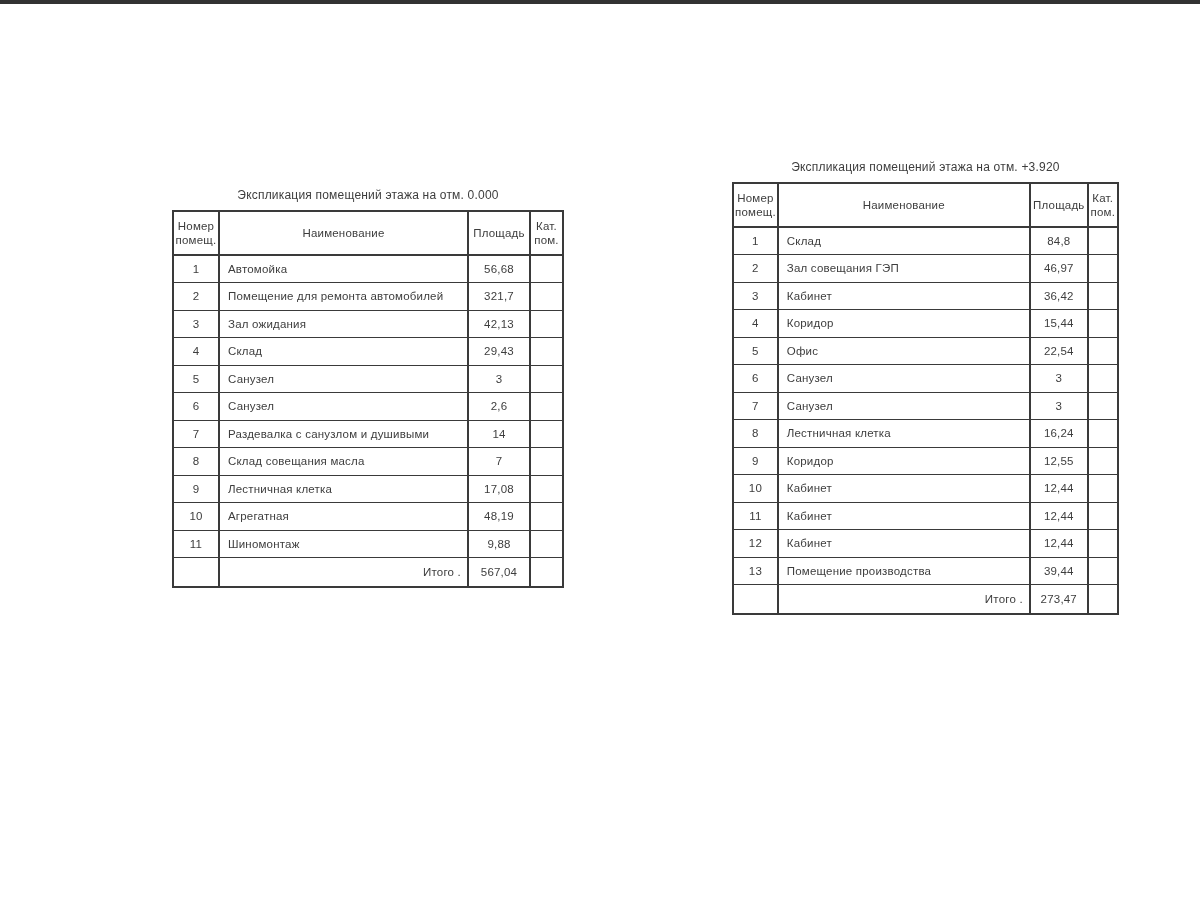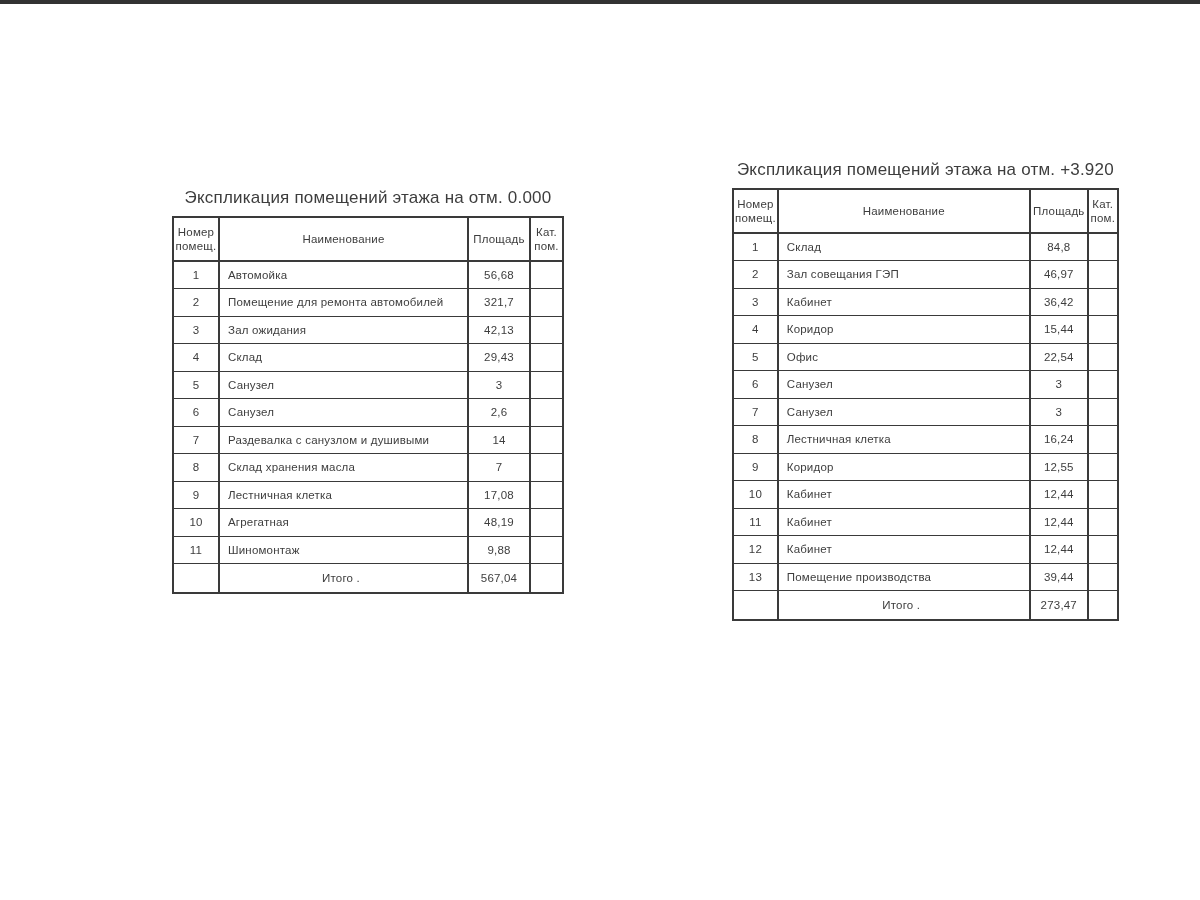--- a/index.html
+++ b/index.html
@@ -14,21 +14,21 @@
     position: absolute;
     top: 0; left: 0;
     width: 1200px; height: 4px;
     background: var(--topbar, #323232);
   }
   .sheet-table {
     position: absolute;
   }
   .sheet-table .tbl-title {
     text-align: center;
-    font-size: 17px;
+    font-size: 12px;
     letter-spacing: 0.2px;
     margin-bottom: 8px;
     white-space: nowrap;
   }
   table.expl {
     border-collapse: collapse;
     table-layout: fixed;
     border: 2px solid var(--line, #3a3a3a);
   }
   table.expl th, table.expl td {
@@ -49,21 +49,21 @@
     vertical-align: middle;
     white-space: normal;
     line-height: 1.25;
     padding: 2px 1px;
   }
   table.expl tbody td, table.expl tfoot td { height: 27.5px; vertical-align: middle; }
   td.c-num  { text-align: center; }
   td.c-name { text-align: left; padding-left: 8px; }
   td.c-area { text-align: center; }
   td.c-cat  { text-align: center; }
-  tfoot td.total-label { text-align: center; padding-right: 13px; }
+  tfoot td.total-label { text-align: right; padding-right: 6px; }
   tfoot tr { height: 29px; }
   
   .t-left col:nth-child(1) { width: 46px; }
   .t-left col:nth-child(2) { width: 249px; }
   .t-left col:nth-child(3) { width: 62px; }
   .t-left col:nth-child(4) { width: 33px; }
   
   .t-right col:nth-child(1) { width: 41px; }
   .t-right col:nth-child(2) { width: 252px; }
   .t-right col:nth-child(3) { width: 58px; }
@@ -138,21 +138,21 @@
 
   <tr>
     <td class="c-num">7</td>
     <td class="c-name">Раздевалка с санузлом и душивыми</td>
     <td class="c-area">14</td>
     <td class="c-cat"></td>
   </tr>
 
   <tr>
     <td class="c-num">8</td>
-    <td class="c-name">Склад хранения масла</td>
+    <td class="c-name">Склад совещания масла</td>
     <td class="c-area">7</td>
     <td class="c-cat"></td>
   </tr>
 
   <tr>
     <td class="c-num">9</td>
     <td class="c-name">Лестничная клетка</td>
     <td class="c-area">17,08</td>
     <td class="c-cat"></td>
   </tr>

